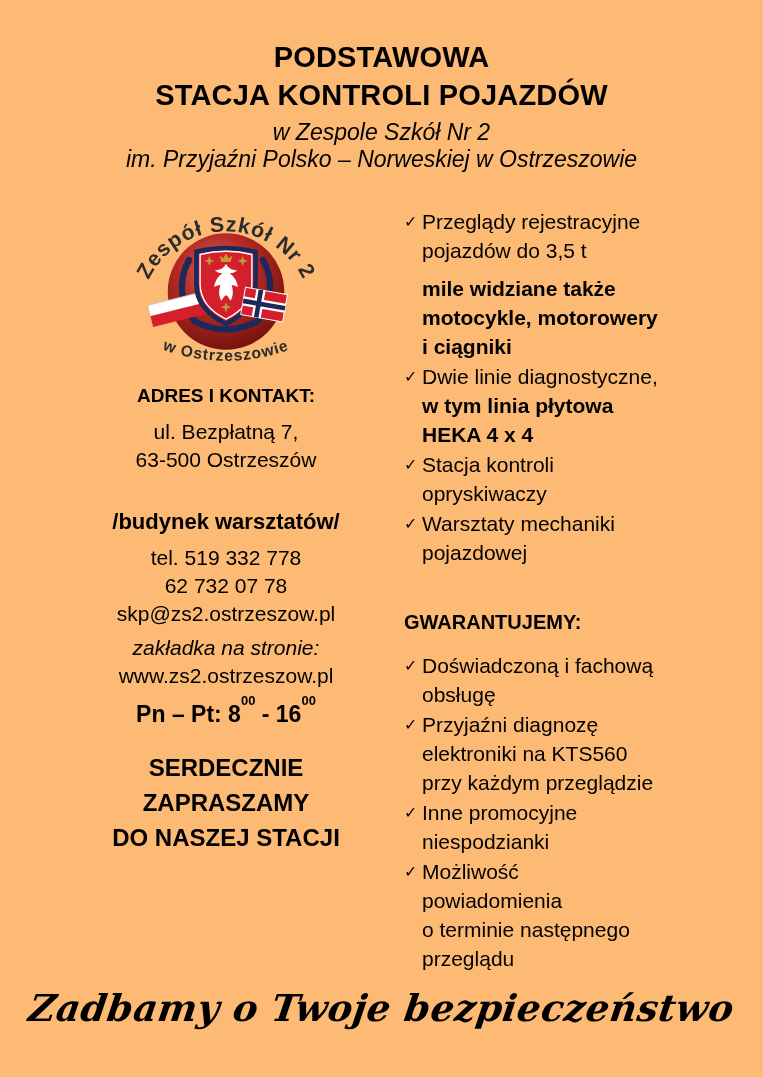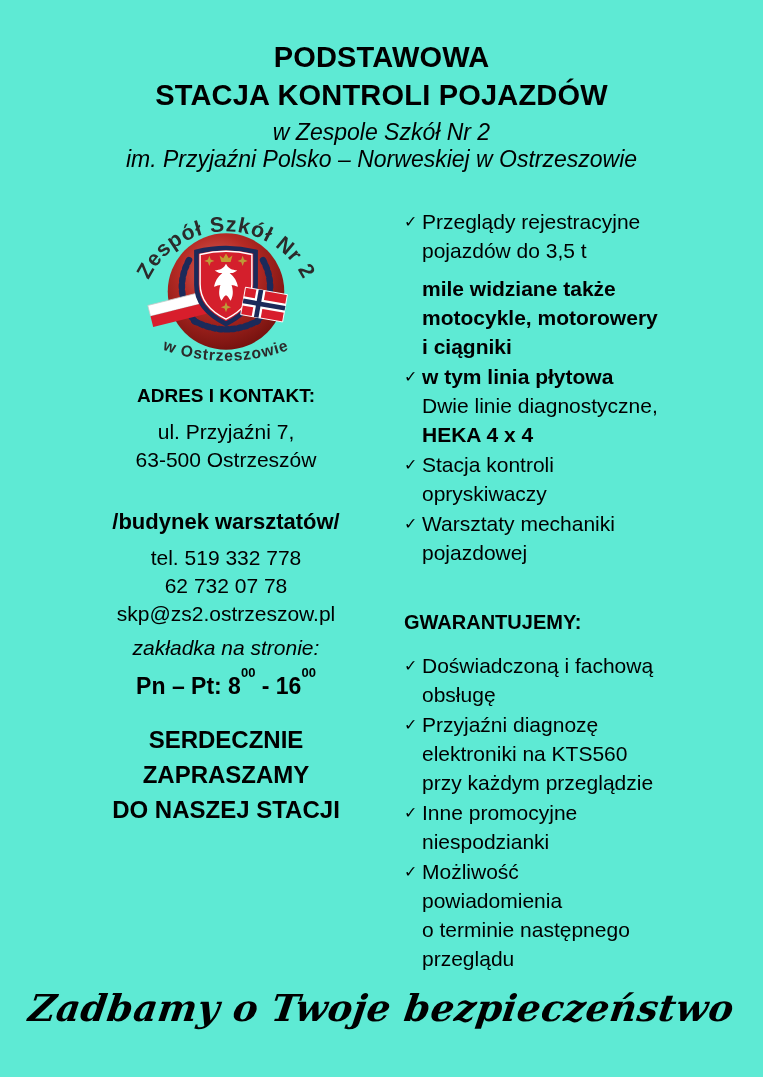--- a/index.html
+++ b/index.html
@@ -1,17 +1,17 @@
 <!DOCTYPE html>
 <html lang="pl"><head>
 <meta charset="utf-8">
 <style>
   html,body{margin:0;padding:0;background:#ffffff;}
   .page{
-    width:763px;height:1077px;background:#5eead4;overflow:hidden;
+    width:763px;height:1077px;background:#fdba74;overflow:hidden;
     font-family:"Liberation Sans",sans-serif;color:#000;position:relative;
   }
   
   .header{padding-top:38px;text-align:center;}
   .title{font-size:29px;font-weight:700;line-height:38px;letter-spacing:.2px;}
   .subtitle{font-size:23px;font-style:italic;line-height:27px;}
   .subtitle.first{margin-top:5px;}
   
   .main{display:flex;margin:24px 58px 0 68px;gap:20px;}
   .col-left{width:316px;text-align:center;flex:none;}
@@ -113,31 +113,32 @@
         <text class="logo-arc-top">
           <textPath href="#arcTop" startOffset="50%" text-anchor="middle">Zespół Szkół Nr 2</textPath>
         </text>
         <text class="logo-arc-bottom">
           <textPath href="#arcBottom" startOffset="50%" text-anchor="middle">w Ostrzeszowie</textPath>
         </text>
       </svg>
 
       <div class="h-contact">ADRES I KONTAKT:</div>
       <div class="addr">
-        <div>ul. Przyjaźni 7,</div>
+        <div>ul. Bezpłatną 7,</div>
         <div>63-500 Ostrzeszów</div>
         <div class="bold-line">/budynek warsztatów/</div>
       </div>
       <div class="tel">
         <div>tel. 519 332 778</div>
         <div>62 732 07 78</div>
         <div>skp@zs2.ostrzeszow.pl</div>
       </div>
       <div class="webtab">
         <div class="italic">zakładka na stronie:</div>
+        <div>www.zs2.ostrzeszow.pl</div>
       </div>
 
       <div class="hours-val"><span>Pn – Pt: 8</span><sup>00</sup><span> - 16</span><sup>00</sup></div>
 
       <div class="invite">
         <div>SERDECZNIE</div>
         <div>ZAPRASZAMY</div>
         <div>DO NASZEJ STACJI</div>
       </div>
     </div>
@@ -150,22 +151,22 @@
               <div class="line">Przeglądy rejestracyjne</div>
               <div class="line">pojazdów do 3,5 t</div>
               <div class="line bold gap">mile widziane także</div>
               <div class="line bold">motocykle, motorowery</div>
               <div class="line bold">i ciągniki</div>
             </div>
           </div>
           <div class="check-item">
             <span class="check">✓</span>
             <div class="item-lines">
+              <div class="line">Dwie linie diagnostyczne,</div>
               <div class="line bold">w tym linia płytowa</div>
-              <div class="line">Dwie linie diagnostyczne,</div>
               <div class="line bold">HEKA 4 x 4</div>
             </div>
           </div>
           <div class="check-item">
             <span class="check">✓</span>
             <div class="item-lines">
               <div class="line">Stacja kontroli</div>
               <div class="line">opryskiwaczy</div>
             </div>
           </div>

